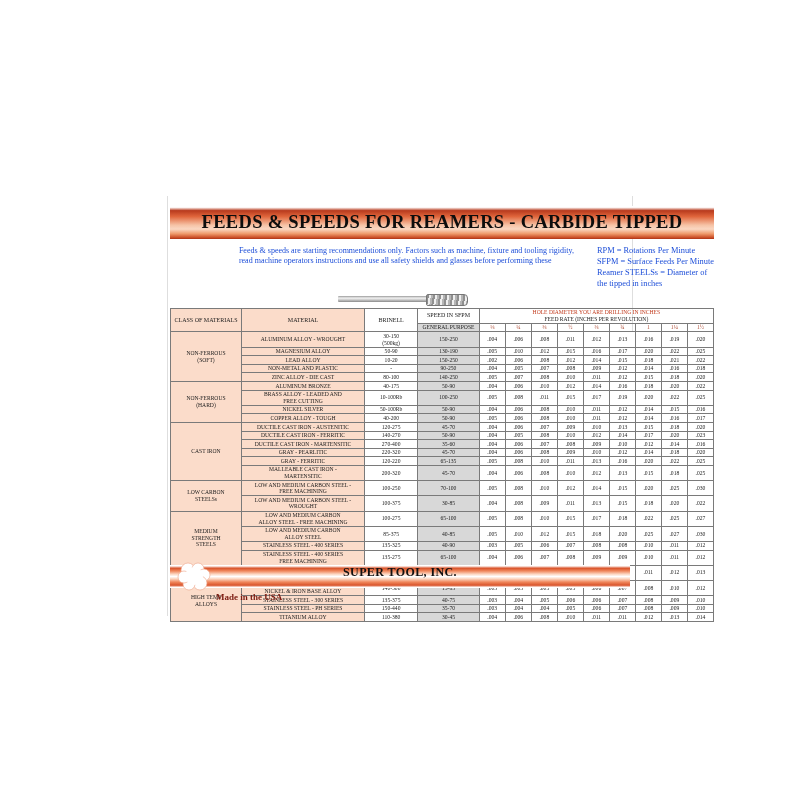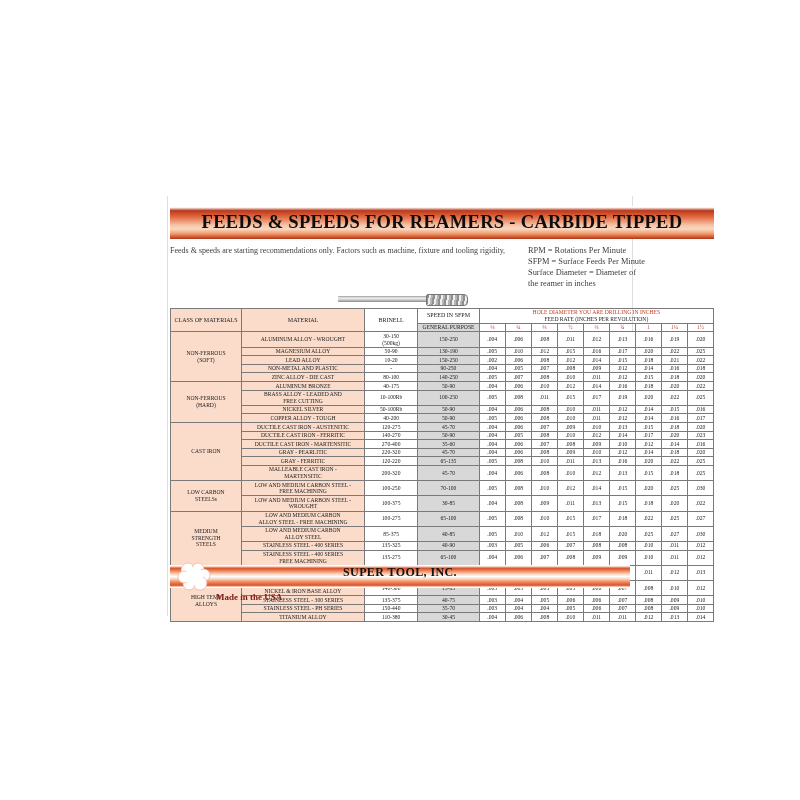--- a/index.html
+++ b/index.html
@@ -18,21 +18,21 @@
     height:33px; display:flex; align-items:center; justify-content:center;
     background:linear-gradient(180deg,#ffffff 0%,#ffffff 4%,#b83a1d 14%,#e0663c 32%,
       #f6c3a6 58%,#fad7c2 70%,#ef9a6b 84%,#c94b24 96%,#a93318 100%);
   }
   .banner-title {
     font-weight:bold; font-size:18.5px; letter-spacing:.3px; color:#0d0d0d;
     font-family:"Liberation Serif", serif; white-space:nowrap;
   }
 
   
-  .intro { display:flex; margin-top:7px; color:#404040; }
+  .intro { display:flex; margin-top:7px; color:#1d4ed8;justify-content:flex-end; }
   .intro-left { width:332px; font-size:8px; line-height:1.28; }
   .intro-left div { white-space:nowrap; }
   .formula { padding-left:14px; }
   .intro-right { margin-left:26px; font-size:8.4px; line-height:1.3; }
 
   
   .reamer-wrap { position:relative; height:16px; }
   .reamer { position:absolute; left:168px; top:3px; width:128px; height:12px; }
   .reamer-shank {
     position:absolute; left:0; top:3px; width:90px; height:6px;
@@ -81,26 +81,27 @@
 
 <div class="content">
 
   <div class="banner">
     <span class="banner-title">FEEDS &amp; SPEEDS FOR REAMERS - CARBIDE TIPPED</span>
   </div>
 
   <div class="intro">
     <div class="intro-left">
       <div>Feeds &amp; speeds are starting recommendations only. Factors such as machine, fixture and tooling rigidity,</div>
+      <div>read machine operators instructions and use all safety shields and glasses before performing these</div>
     </div>
     <div class="intro-right">
       <div>RPM = Rotations Per Minute</div>
       <div>SFPM = Surface Feeds Per Minute</div>
-      <div>Surface Diameter = Diameter of</div>
-      <div>the reamer in inches</div>
+      <div>Reamer STEELSs = Diameter of</div>
+      <div>the tipped in inches</div>
     </div>
   </div>
 
   <div class="reamer-wrap">
     <div class="reamer">
       <div class="reamer-shank"></div>
       <div class="reamer-head"></div>
     </div>
   </div>
 

